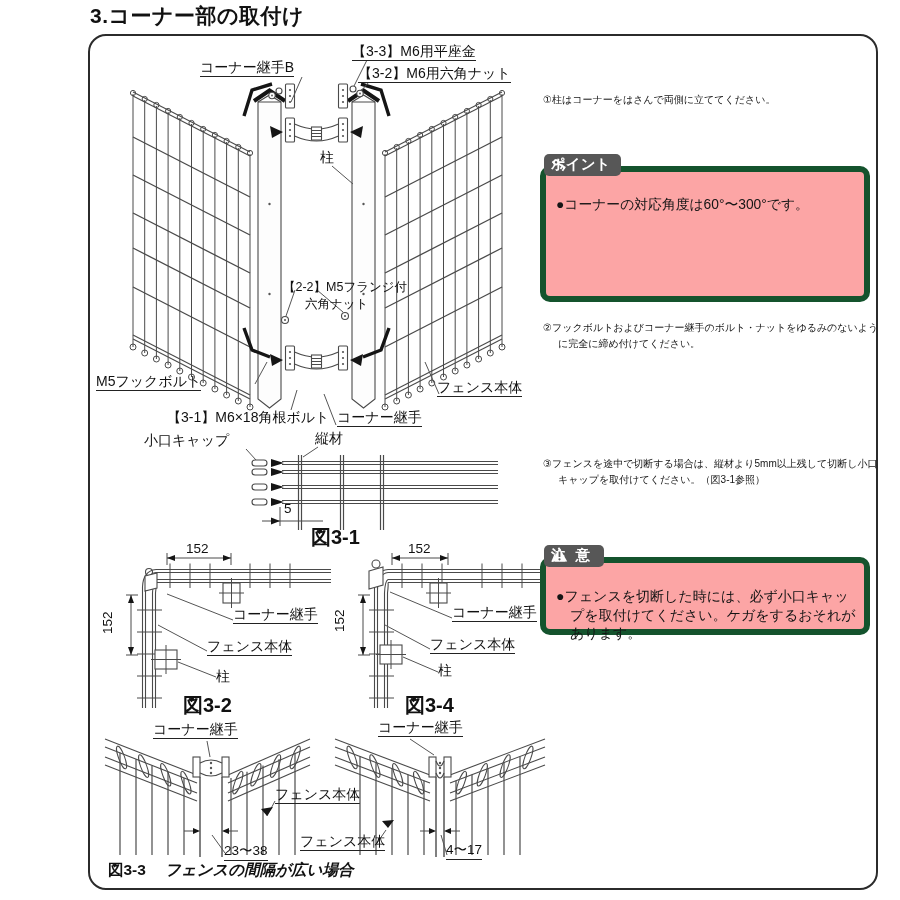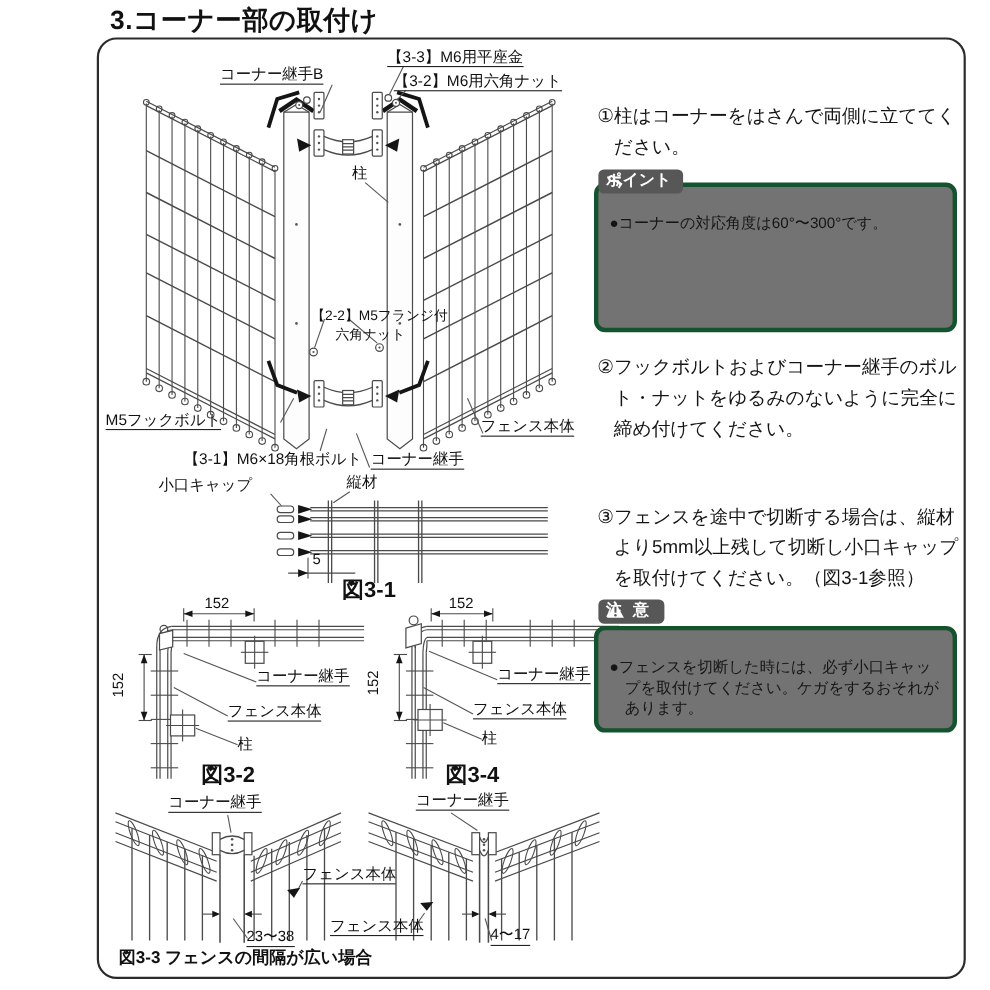--- a/index.html
+++ b/index.html
@@ -1,34 +1,34 @@
 <!DOCTYPE html>
 <html><head>
 <meta charset="utf-8">
 <style>
   html,body{margin:0;padding:0;background:#ffffff;}
   body{width:900px;height:900px;position:relative;overflow:hidden;
        font-family:"Liberation Sans","DejaVu Sans",sans-serif;color:#111;}
   #page{position:absolute;inset:0;}
-  h1{position:absolute;left:100px;top:2px;font-size:24px;font-weight:bold;margin:0;letter-spacing:0.5px;}
+  h1{position:absolute;left:90px;top:2px;font-size:21px;font-weight:bold;margin:0;letter-spacing:0.5px;}
   #mainbox{position:absolute;left:88px;top:34px;width:786px;height:852px;
            border:2.5px solid #2b2b2b;border-radius:18px;background:#fff;}
   svg{position:absolute;overflow:visible;}
   .dlabel{position:absolute;font-size:14px;color:#111;white-space:nowrap;line-height:1.15;}
   .sm{font-size:12.5px;margin-top:23px;}
   .u{border-bottom:1.3px solid #222;padding-bottom:1px;}
   .dim{font-size:13.5px;}
   .cap{font-weight:bold;font-size:20px;}
   .capline{position:absolute;font-weight:bold;font-size:15.5px;white-space:nowrap;}
-  .capline .desc{margin-left:4px;}
+  .capline .desc{margin-left:19px;font-style:italic;}
   .rot{transform:rotate(-90deg);transform-origin:0 0;}
-  .step{position:absolute;left:543px;width:324px;font-size:17px;line-height:28px;
+  .step{position:absolute;left:543px;width:324px;font-size:10px;line-height:16px;
         padding-left:15px;text-indent:-15px;color:#151515;}
-  .notebox{position:absolute;left:540px;width:330px;border:4px solid #14532d;border-radius:10px;
-           background:#737373;box-sizing:border-box;}
+  .notebox{position:absolute;left:540px;width:330px;border:6px solid #14532d;border-radius:10px;
+           background:#fca5a5;box-sizing:border-box;}
   .badge{position:absolute;left:544px;display:inline-flex;align-items:center;gap:4px;
          background:#575757;color:#fff;font-weight:bold;font-size:14.5px;
          padding:3px 11px 4px 7px;border-radius:5px;z-index:3;line-height:1;}
   .bi{padding-left:14px;text-indent:-14px;color:#151515;}
   .point-items{padding:24px 8px 6px 10px;font-size:13.8px;line-height:17.4px;}
   .caution-items{padding:24px 8px 6px 10px;font-size:14px;line-height:18.6px;}
 </style>
 </head>
 <body>
 
@@ -491,19 +491,19 @@
   <div class="step" style="top:456px">③フェンスを途中で切断する場合は、縦材より5mm以上残して切断し小口キャップを取付けてください。（図3-1参照）</div>
 
   <div class="badge" style="top:545px">
     <svg width="17" height="16" viewBox="0 0 17 16">
       <path d="M8.5 0.8 L16.2 14.6 H0.8 Z" fill="#fff"></path>
       <rect x="7.6" y="4.6" width="1.8" height="5.4" fill="#575757"></rect>
       <circle cx="8.5" cy="12.3" r="1.1" fill="#575757"></circle>
     </svg>
     <span style="letter-spacing:3px">注 意</span>
   </div>
-  <div class="notebox" style="top:569px;height:97px">
+  <div class="notebox" style="top:557px;height:78px">
     <div class="caution-items">
       <div class="bi">●フェンスを切断した時には、必ず小口キャップを取付けてください。ケガをするおそれがあります。</div>
     </div>
   </div>
 
 </div>
 
 </body></html>

